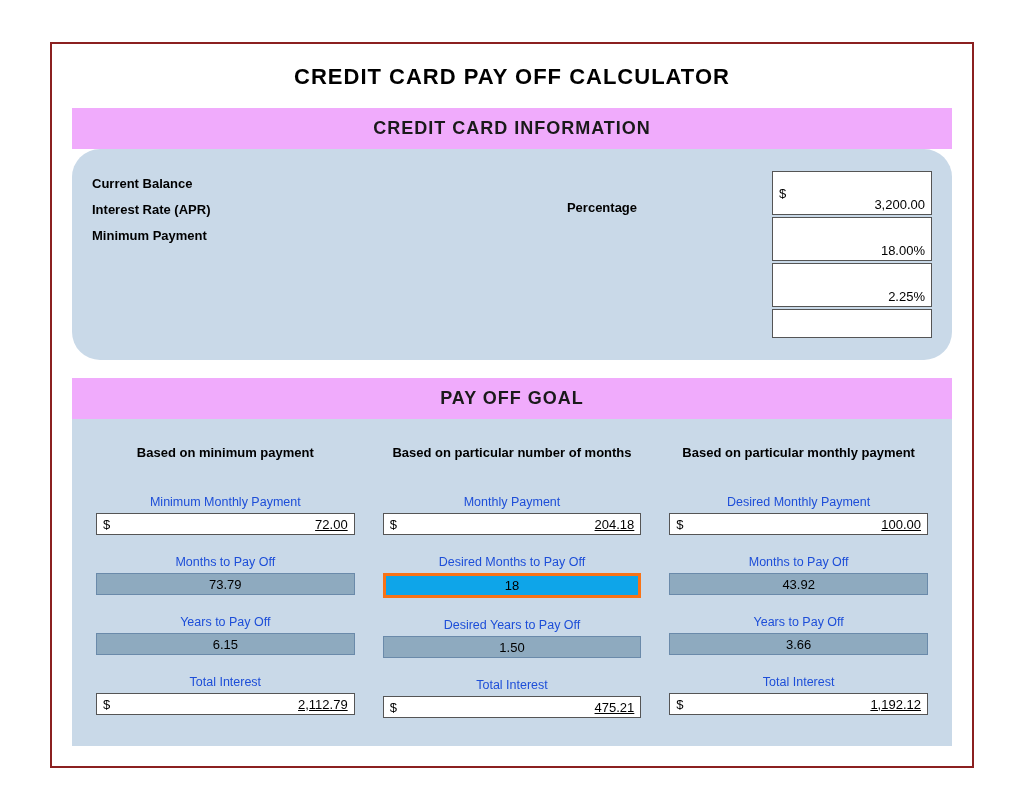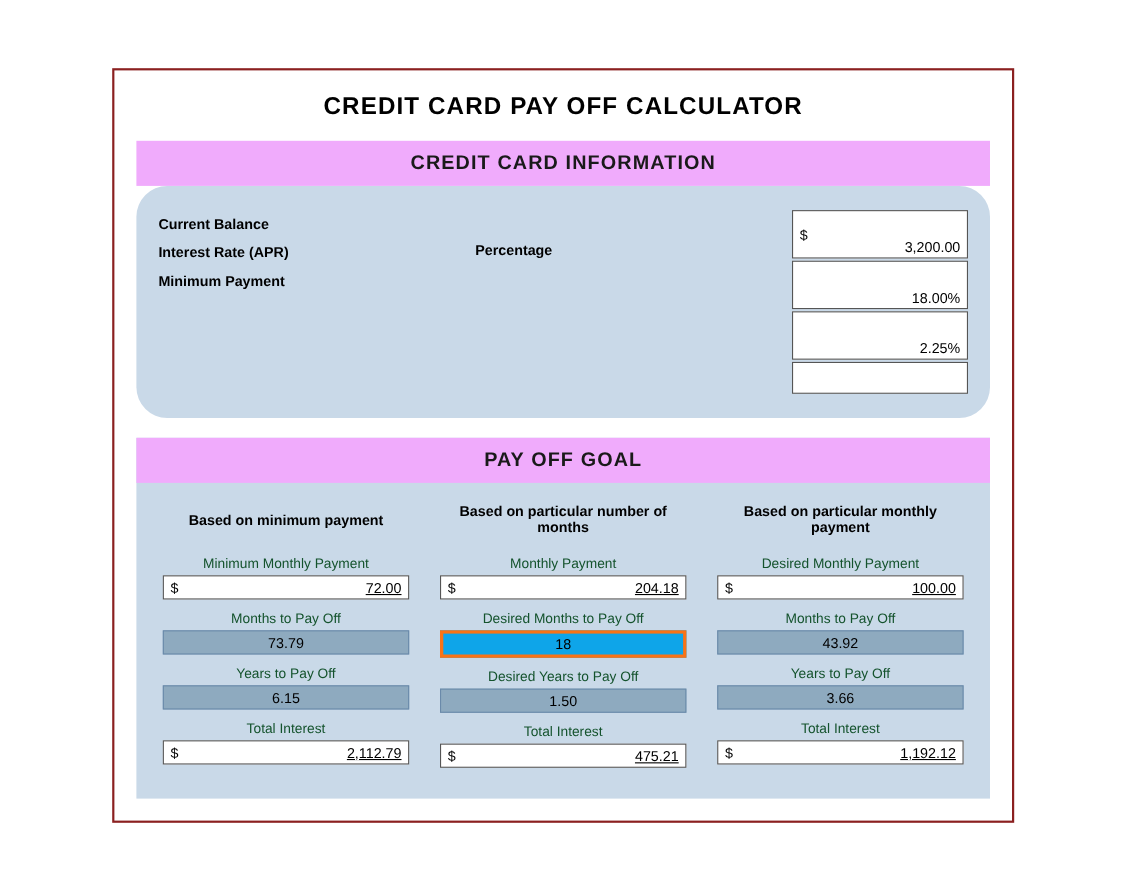--- a/index.html
+++ b/index.html
@@ -7,21 +7,21 @@
       font-family: Arial, sans-serif;
       background: #fff;
       display: flex;
       justify-content: center;
       align-items: center;
       min-height: 810px;
       width: 1024px;
     }
     .outer-border {
       border: 2px solid #8b2020;
-      width: 820px;
+      width: 924px;
       padding: 20px;
       background: #fff;
     }
     .page-title {
       text-align: center;
       font-size: 22px;
       font-weight: bold;
       letter-spacing: 1px;
       margin-bottom: 18px;
       color: #000;
@@ -53,21 +53,21 @@
     }
     .info-label {
       font-size: 13px;
       font-weight: bold;
       line-height: 2;
       color: #000;
     }
     .info-mid {
       flex: 1;
       display: flex;
-      flex-direction: column;
+      flex-direction: row;
       justify-content: center;
       padding-top: 28px;
     }
     .info-mid-label {
       font-size: 13px;
       font-weight: bold;
       line-height: 2;
       color: #000;
     }
     .info-values {
@@ -118,23 +118,23 @@
       text-align: center;
       min-height: 46px;
       display: flex;
       align-items: center;
       justify-content: center;
       color: #000;
     }
     .field-label {
       font-size: 12.5px;
       text-align: center;
-      margin-top: 10px;
+      margin-top: 20px;
       margin-bottom: 4px;
-      color: #14532d;
+      color: #1d4ed8;
     }
     .input-box {
       display: flex;
       align-items: center;
       border: 1px solid #555;
       background: #fff;
       width: 100%;
       padding: 2px 6px;
       font-size: 13px;
       min-height: 22px;

